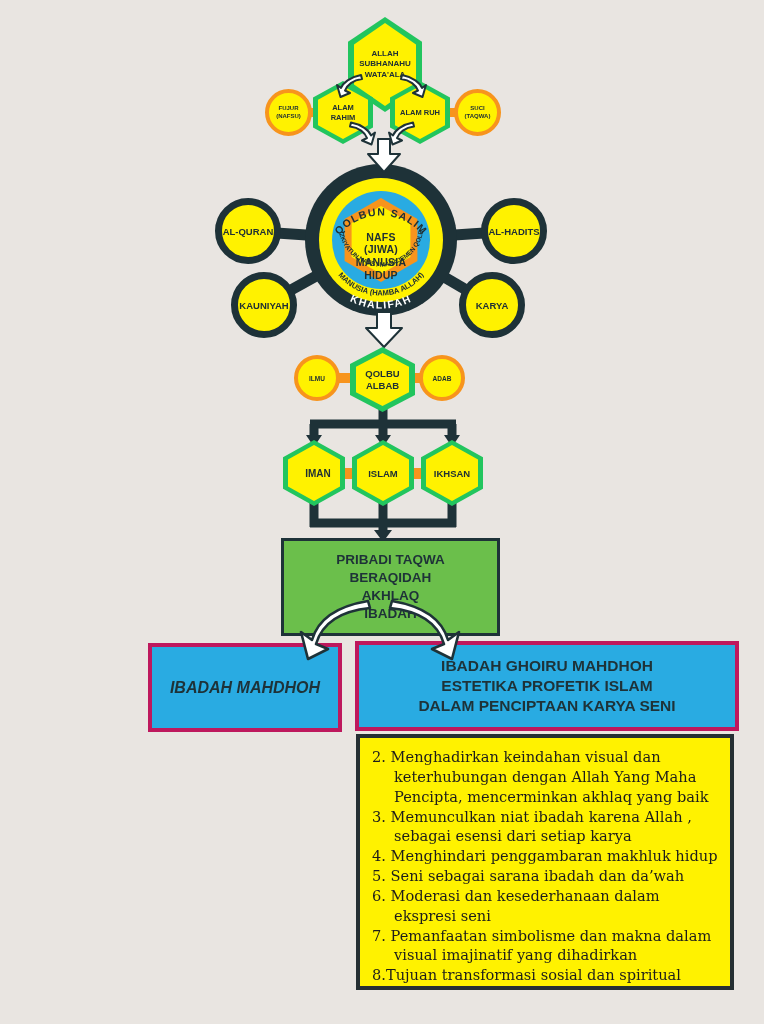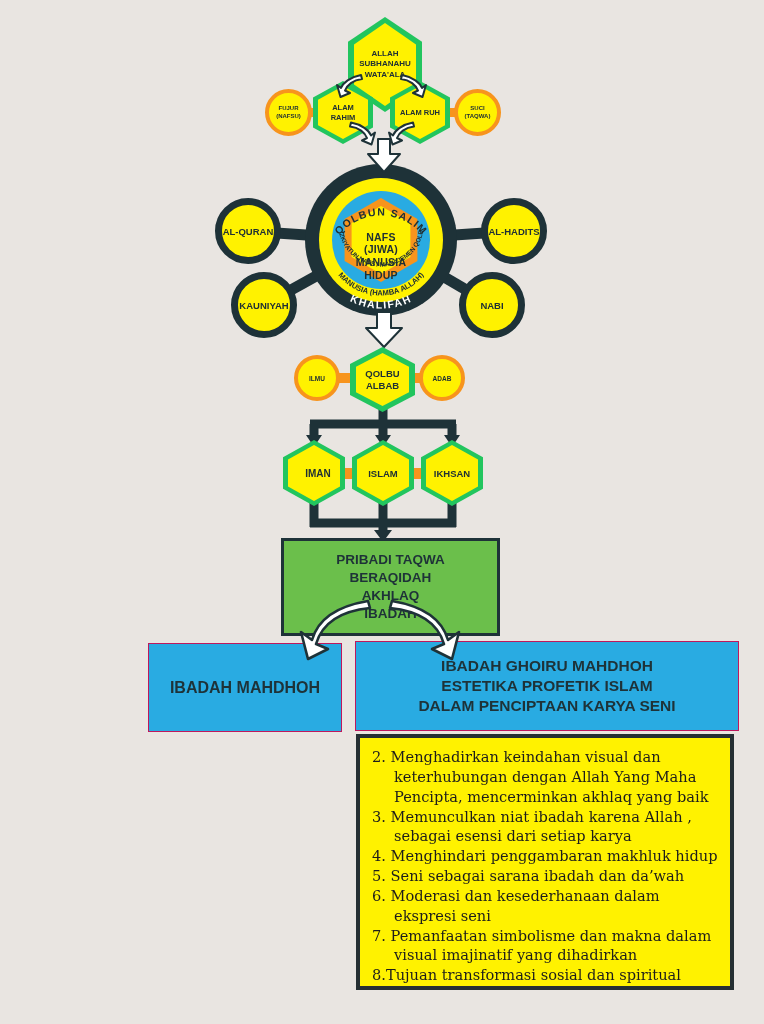--- a/index.html
+++ b/index.html
@@ -16,21 +16,21 @@
   
   .circ{border-radius:50%;background:#fff200;display:flex;align-items:center;justify-content:center;
         text-align:center;font-weight:bold;color:#203034;white-space:pre-line;box-sizing:border-box;}
   .circ.orange{border:4px solid #f7941d;}
   .circ.dark{border:7px solid #1e3238;}
   .obar{background:#f7941d;}
   
   .box{box-sizing:border-box;display:flex;align-items:center;justify-content:center;text-align:center;
        font-weight:bold;white-space:pre-line;}
   .green-box{background:#6bbf4b;border:3px solid #1e3238;color:#1e3238;font-size:13.5px;line-height:1.33;}
-  .blue-box{background:#29abe2;border:1px solid #be185d;color:#1e3238;}
+  .blue-box{background:#29abe2;border:4px solid #be185d;color:#1e3238;}
   .yellow-box{background:#fff200;border:4px solid #252f33;box-sizing:border-box;}
   .yellow-box ol{list-style:none;margin:0;padding:9px 8px 0 12px;
                  font-family:"DejaVu Serif","Liberation Serif",serif;font-size:14.6px;line-height:1.36;
                  color:#1d1d1b;}
   .yellow-box li{padding-left:22px;text-indent:-22px;}
   
   .wire{stroke:#1e3238;fill:none;}
   .arrhead{fill:#1e3238;stroke:none;}
   .white-arrow{fill:#ffffff;stroke:#1e3238;stroke-width:2;stroke-linejoin:round;}
   .white-arrow-big{fill:#ffffff;stroke:#1e3238;stroke-width:2.6;stroke-linejoin:round;}
@@ -104,21 +104,21 @@
       <path class="white-arrow" d="M25 2 C14 4 7 10 5 15 L1 12 L4.5 24 L14 20 L9 17.5 C11 12 17 7 26 6 Z"></path>
     </g>
   </svg>
   <svg class="abs" style="left:388px;top:120px;" width="27" height="26" viewBox="0 0 27 25">
     <path class="white-arrow" d="M25 2 C14 4 7 10 5 15 L1 12 L4.5 24 L14 20 L9 17.5 C11 12 17 7 26 6 Z"></path>
   </svg>
 
   <div class="abs circ dark" style="left:215px;top:198px;width:66px;height:66px;font-size:9.5px;">AL-QURAN</div>
   <div class="abs circ dark" style="left:231px;top:272px;width:66px;height:66px;font-size:9.5px;">KAUNIYAH</div>
   <div class="abs circ dark" style="left:481px;top:198px;width:66px;height:66px;font-size:9.5px;">AL-HADITS</div>
-  <div class="abs circ dark" style="left:459px;top:272px;width:66px;height:66px;font-size:9.5px;">NABI</div>
+  <div class="abs circ dark" style="left:459px;top:272px;width:66px;height:66px;font-size:9.5px;">KARYA</div>
 
   <svg class="abs" style="left:305px;top:164px;" width="152" height="152" viewBox="0 0 152 152">
     <circle cx="76" cy="76" r="76" fill="#1e3238"></circle>
     <circle cx="76" cy="76" r="62" fill="#fff200"></circle>
     <circle cx="76" cy="76" r="49" fill="#29abe2"></circle>
     <polygon points="76,34 112.4,55 112.4,97 76,118 39.6,97 39.6,55" fill="#f7941d"></polygon>
     <polygon points="76,42 105.4,59 105.4,93 76,110 46.6,93 46.6,59" fill="#fff200"></polygon>
     <defs>
       <path id="arc-qolbun" d="M 24 91 A 54 54 0 0 1 128 91"></path>
       <path id="arc-taz" d="M 34 68 A 42.8 42.8 0 0 0 118 68"></path>
@@ -174,21 +174,21 @@
   <div class="abs hex hex-outer" style="left:421px;top:440px;width:62px;height:66px;">
     <div class="hex hex-inner" style="inset:5px;"></div>
     <div class="hex-label" style="font-size:9.5px;">IKHSAN</div>
   </div>
 
   <div class="abs box green-box" style="left:281px;top:538px;width:219px;height:98px;">PRIBADI TAQWA
 BERAQIDAH
 AKHLAQ
 IBADAH</div>
 
-  <div class="abs box blue-box" style="left:148px;top:643px;width:194px;height:89px;font-size:16px;">IBADAH MAHDHOH</div>
+  <div class="abs box blue-box" style="left:148px;top:643px;width:194px;height:89px;font-size:16px;font-style:italic;">IBADAH MAHDHOH</div>
   <div class="abs box blue-box" style="left:355px;top:641px;width:384px;height:90px;font-size:15.5px;line-height:1.3;">IBADAH GHOIRU MAHDHOH
 ESTETIKA PROFETIK ISLAM
 DALAM PENCIPTAAN KARYA SENI</div>
 
   <svg class="abs" style="left:290px;top:596px;" width="82" height="66" viewBox="0 0 82 66">
     <path class="white-arrow-big" d="M78 5 C48 10 28 23 22 44 L11 36 L18 63 L38 53 L26 48 C32 28 50 15 80 12 Z"></path>
   </svg>
   <svg class="abs" style="left:388px;top:596px;" width="82" height="66" viewBox="0 0 82 66">
     <g transform="translate(82,0) scale(-1,1)">
       <path class="white-arrow-big" d="M78 5 C48 10 28 23 22 44 L11 36 L18 63 L38 53 L26 48 C32 28 50 15 80 12 Z"></path>

